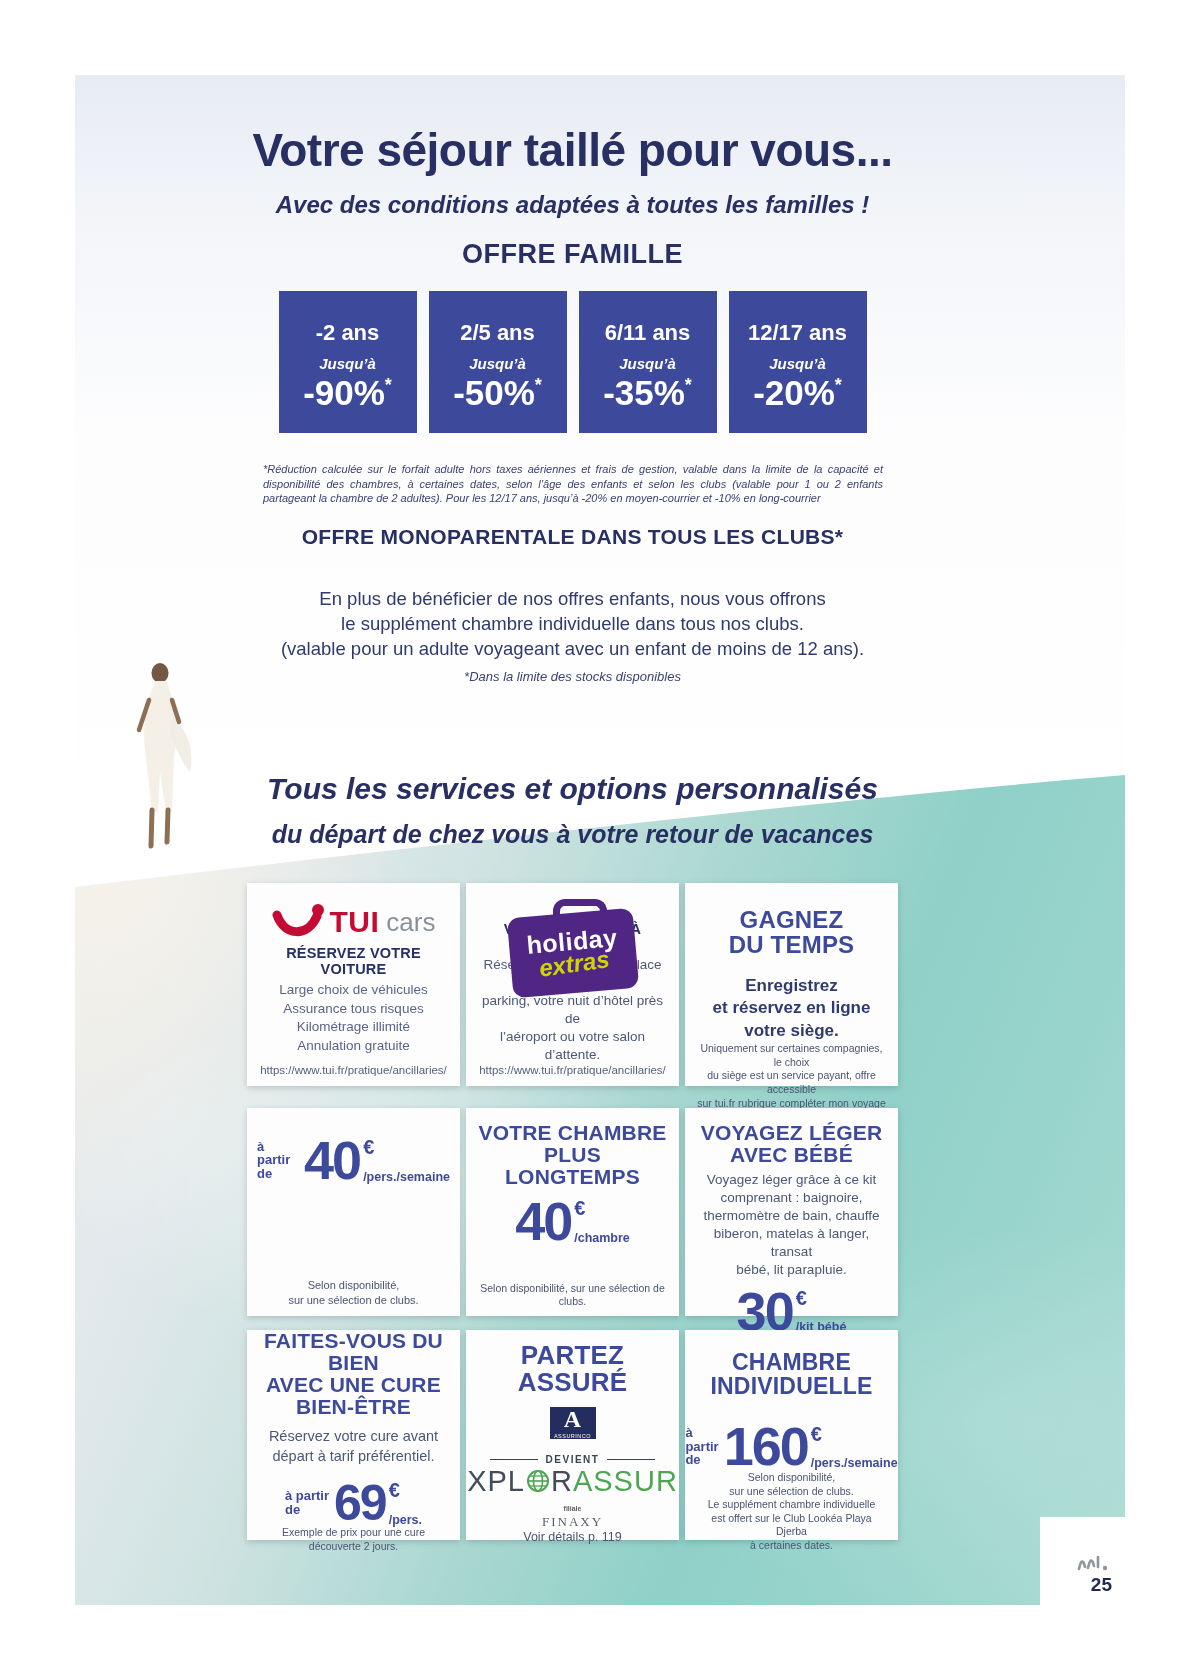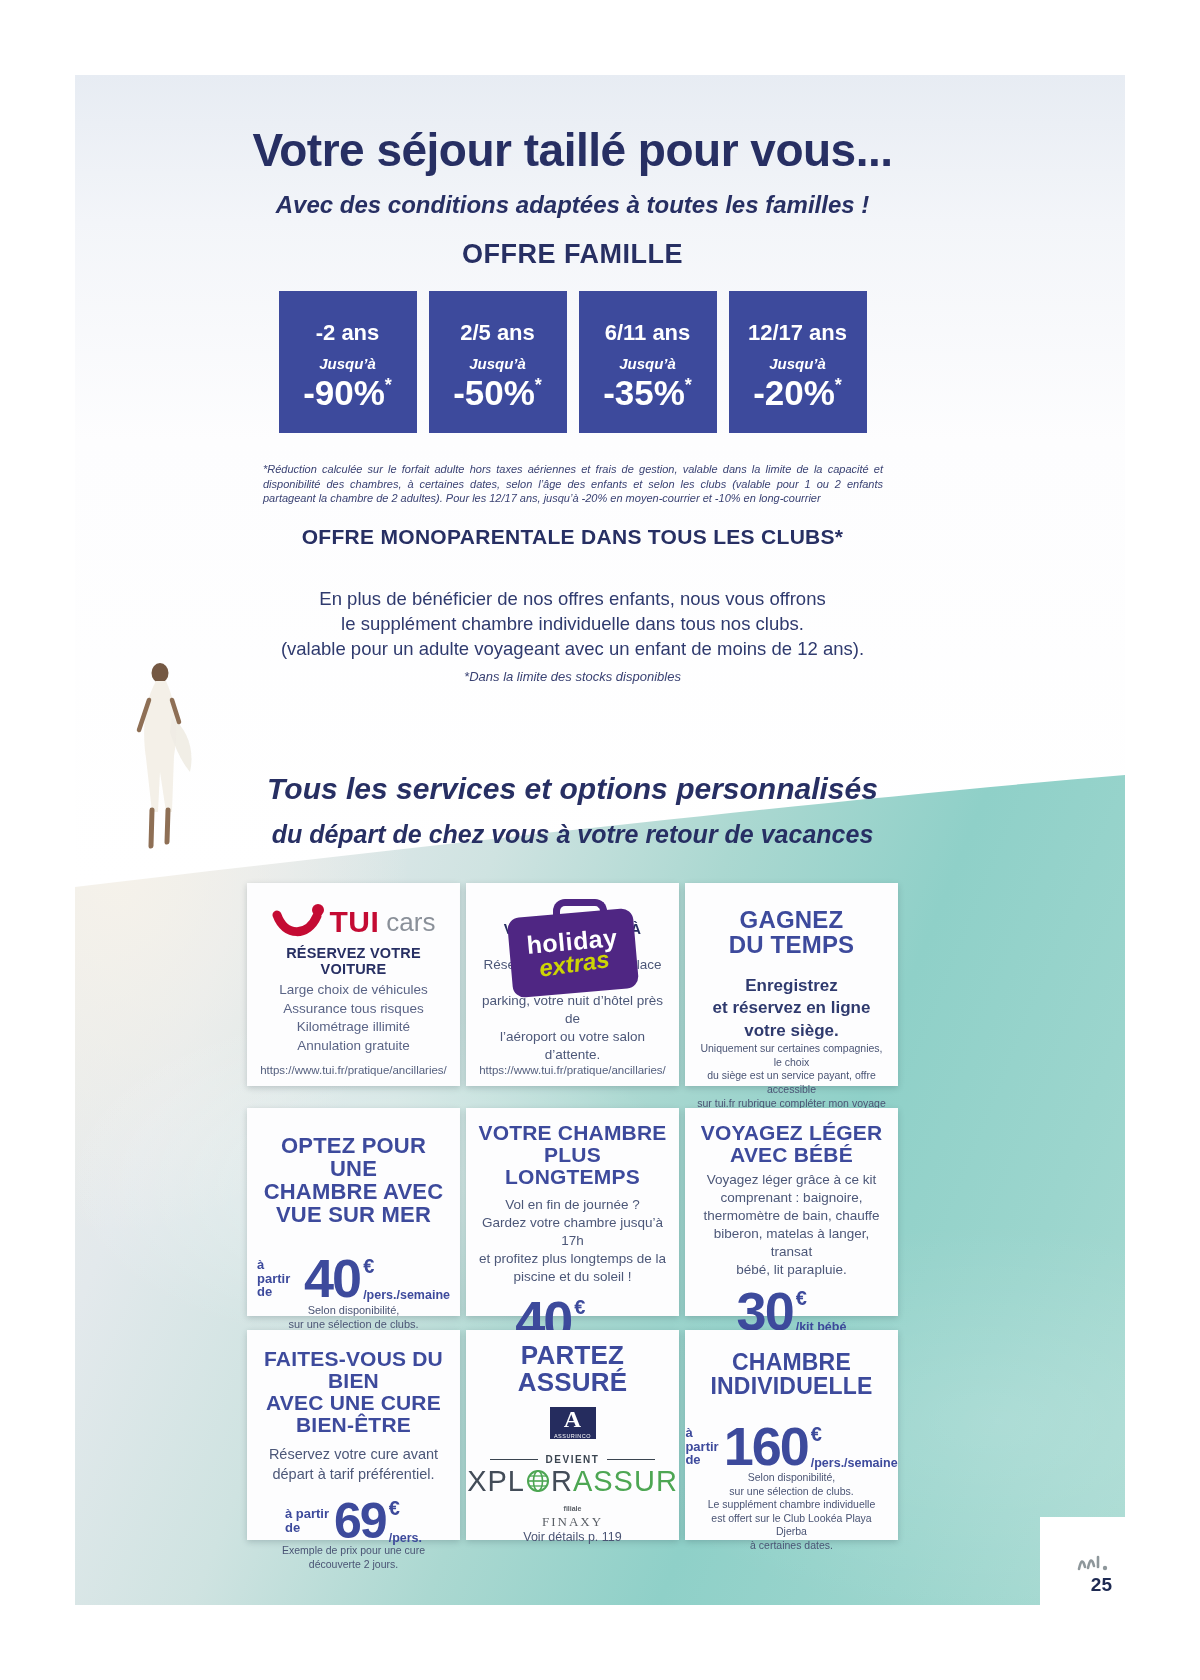--- a/index.html
+++ b/index.html
@@ -220,43 +220,36 @@
             <div class="gagnez-note">Uniquement sur certaines compagnies, le choix
 du siège est un service payant, offre accessible
 sur tui.fr rubrique compléter mon voyage</div>
             <a class="gagnez-note-url" href="#">https://www.tui.fr/pratique/ancillaries/</a>
           </div>
         </div>
 
         <div class="row row-2">
 
           <div class="card h208">
-            <div class="display-heading" style="margin-top:26px;font-size:22px;">OPTEZ POUR UNE
-CHAMBRE AVEC
-VUE SUR MER</div>
             <div class="price" style="margin-top:28px;">
               <span class="pre">à partir
 de</span>
               <span class="num">40</span>
               <span class="side">
                 <span class="eur">€</span>
                 <span class="unit">/pers./semaine</span>
               </span>
             </div>
             <div class="card-note">Selon disponibilité,
 sur une sélection de clubs.</div>
           </div>
 
           <div class="card h208">
             <div class="display-heading" style="margin-top:14px;">VOTRE CHAMBRE
 PLUS LONGTEMPS</div>
-            <div class="card-body" style="margin-top:8px;">Vol en fin de journée ?
-Gardez votre chambre jusqu’à 17h
-et profitez plus longtemps de la
-piscine et du soleil !</div>
             <div class="price" style="margin-top:9px;">
               <span class="num">40</span>
               <span class="side">
                 <span class="eur">€</span>
                 <span class="unit">/chambre</span>
               </span>
             </div>
             <div class="card-note" style="font-size:10.5px;margin-bottom:7px;">Selon disponibilité, sur une sélection de clubs.</div>
           </div>
 
@@ -275,21 +268,21 @@
                 <span class="unit">/kit bébé</span>
               </span>
             </div>
             <div class="card-note" style="margin-bottom:7px;">Sur une sélection de clubs</div>
           </div>
         </div>
 
         <div class="row row-3">
 
           <div class="card h210">
-            <div class="display-heading" style="margin-top:18px;">FAITES-VOUS DU BIEN
+            <div class="display-heading" style="">FAITES-VOUS DU BIEN
 AVEC UNE CURE
 BIEN-ÊTRE</div>
             <div class="card-body" style="margin-top:9px;font-size:14.5px;">Réservez votre cure avant
 départ à tarif préférentiel.</div>
             <div class="price price-sm" style="margin-top:14px;">
               <span class="pre">à partir
 de</span>
               <span class="num">69</span>
               <span class="side">
                 <span class="eur">€</span>

